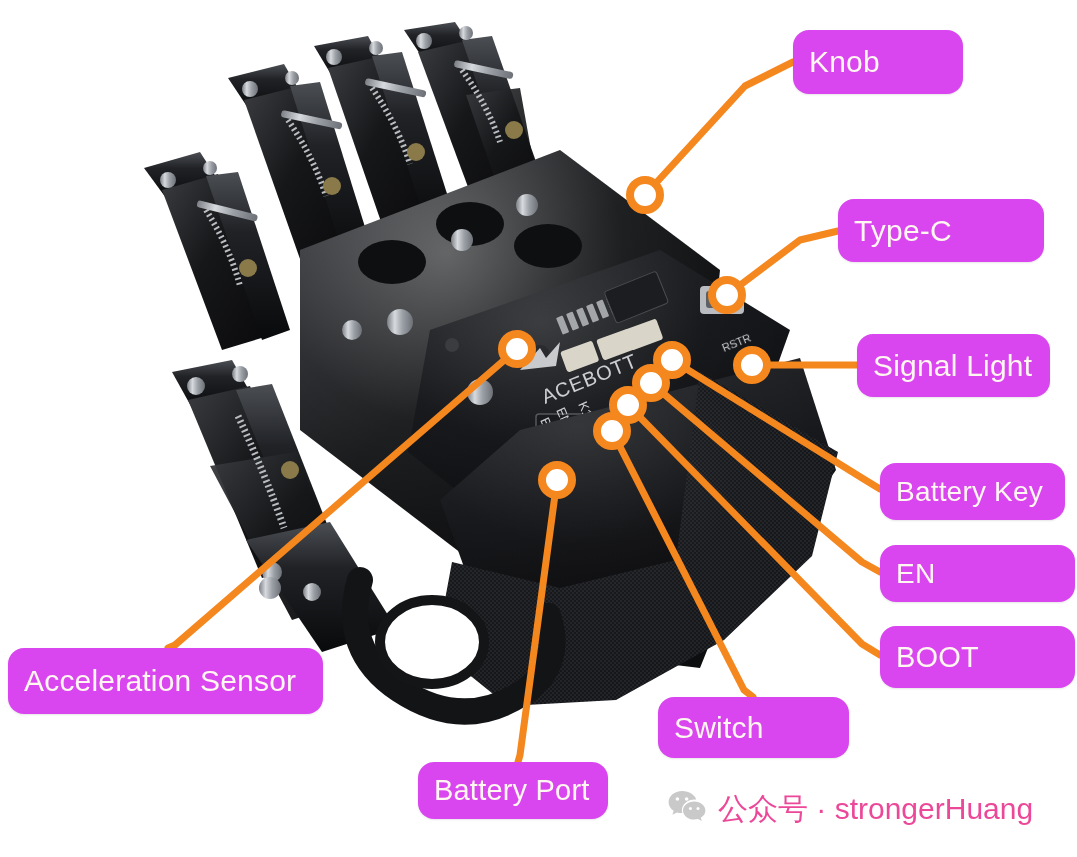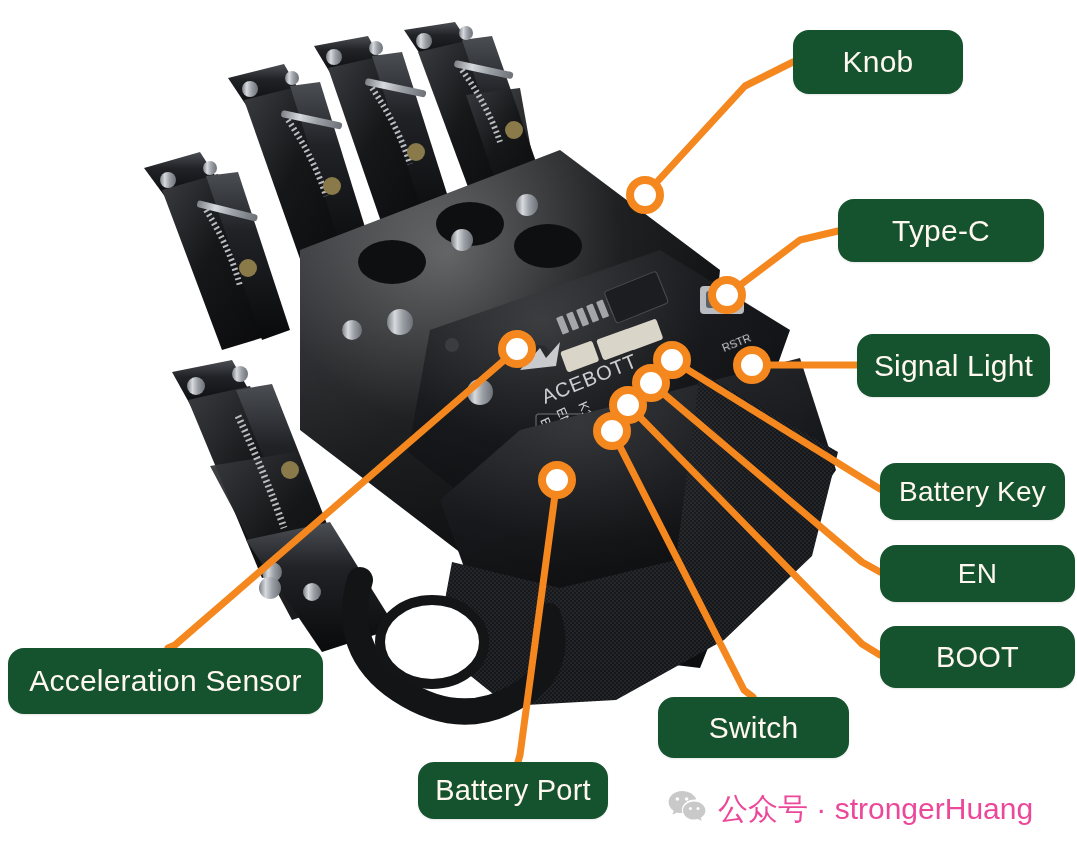--- a/index.html
+++ b/index.html
@@ -30,23 +30,23 @@
     left:0; top:0;
     width:1077px; height:857px;
     pointer-events:none;
   }
 
   
   .badge{
     position:absolute;
     display:flex;
     align-items:center;
-    justify-content:center;
+    justify-content:flex-start;
     box-sizing:border-box;
-    background:#14532d;
+    background:#d946ef;
     color:#FFF7F0;
     border-radius:16px;
     font-size:29px;
     line-height:1;
     letter-spacing:0.2px;
     white-space:nowrap;
     padding:0 16px;
     box-shadow:0 1px 2px rgba(0,0,0,.10);
     cursor:pointer;
   }

